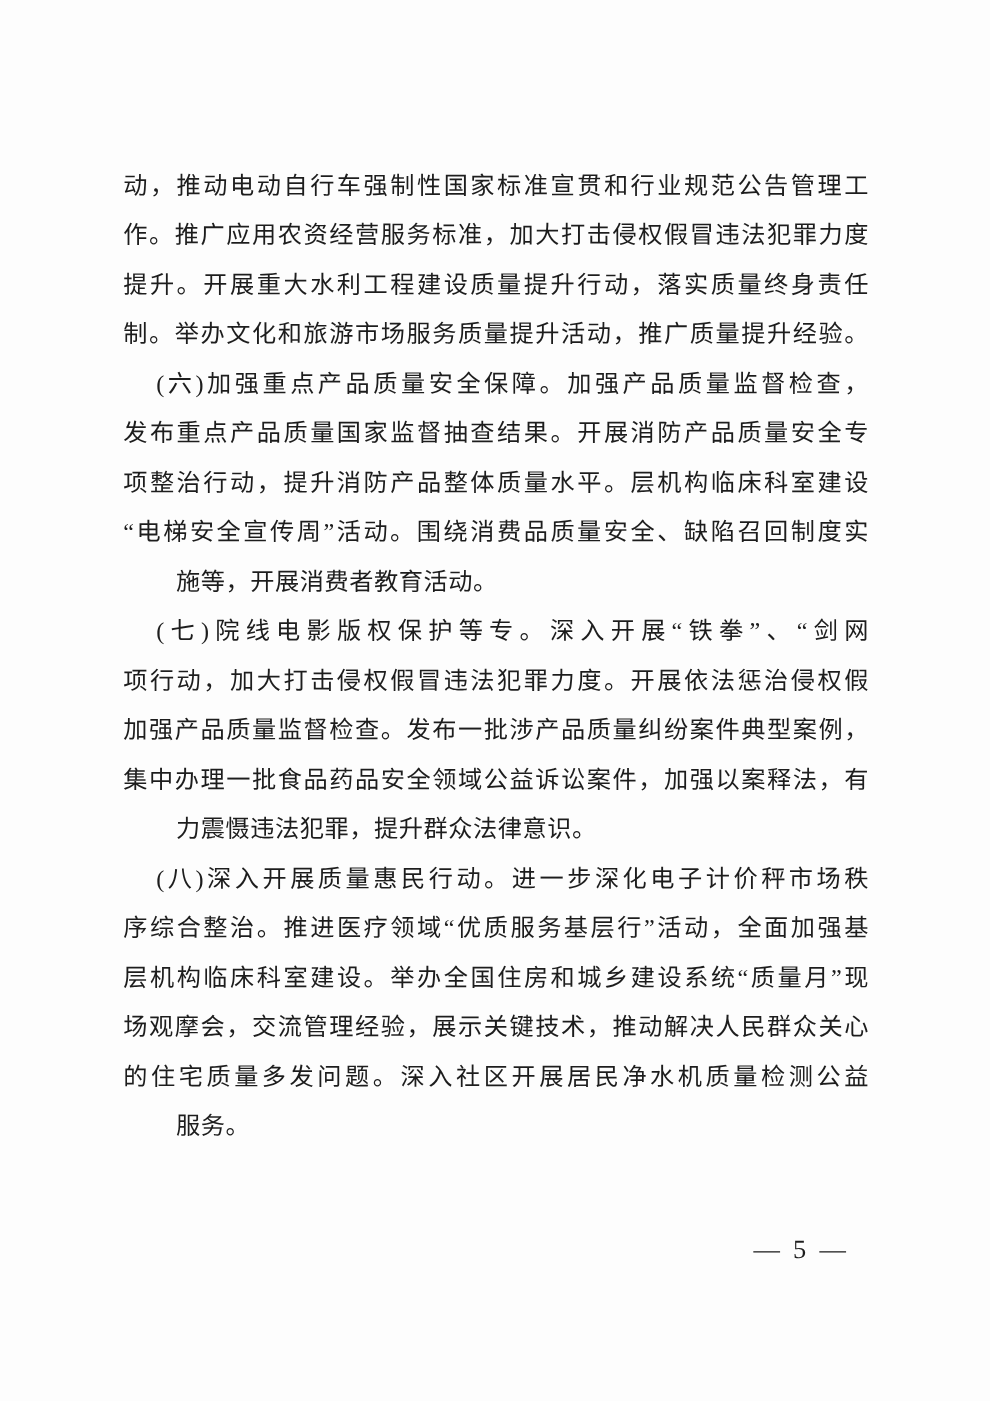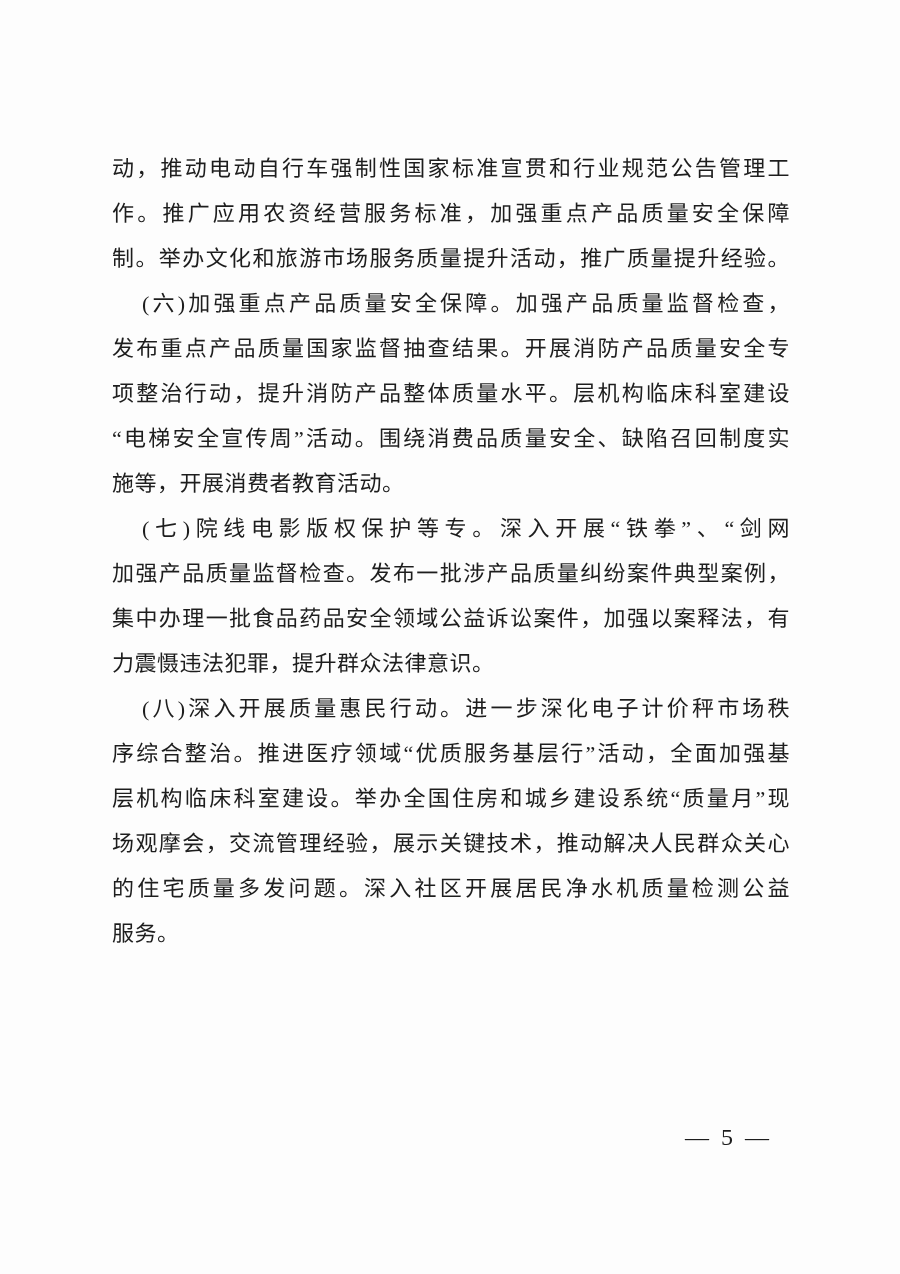--- a/index.html
+++ b/index.html
@@ -34,50 +34,53 @@
     text-align: justify;
     text-align-last: justify;
     white-space: normal;
   }
   .para-first {
     text-indent: 30px;
   }
   .para-last {
     text-align: center;
     text-align-last: left;
+    margin-left: 48px;
   }
   .page-number {
     position: absolute;
     top: 1124px;
     left: 112px;
     width: 660px;
     text-align: right;
     font-size: 24px;
     color: #1d1d1d;
     letter-spacing: 3px;
     font-family: "Liberation Serif", "DejaVu Serif", serif;
   }
 </style>
 </head>
 <body>
 
 <div class="page">
   <div class="doc-body">
 
     <div class="text-line">动，推动电动自行车强制性国家标准宣贯和行业规范公告管理工</div>
-    <div class="text-line">作。推广应用农资经营服务标准，加强重点产品质量安全保障</div>
+    <div class="text-line">作。推广应用农资经营服务标准，加大打击侵权假冒违法犯罪力度</div>
+    <div class="text-line">提升。开展重大水利工程建设质量提升行动，落实质量终身责任</div>
     <div class="text-line">制。举办文化和旅游市场服务质量提升活动，推广质量提升经验。</div>
 
     <div class="text-line para-first">(六)加强重点产品质量安全保障。加强产品质量监督检查，</div>
     <div class="text-line">发布重点产品质量国家监督抽查结果。开展消防产品质量安全专</div>
     <div class="text-line">项整治行动，提升消防产品整体质量水平。层机构临床科室建设</div>
     <div class="text-line">“电梯安全宣传周”活动。围绕消费品质量安全、缺陷召回制度实</div>
     <div class="text-line para-last">施等，开展消费者教育活动。</div>
 
     <div class="text-line para-first">(七)院线电影版权保护等专。深入开展“铁拳”、“剑网</div>
+    <div class="text-line">项行动，加大打击侵权假冒违法犯罪力度。开展依法惩治侵权假</div>
     <div class="text-line">加强产品质量监督检查。发布一批涉产品质量纠纷案件典型案例，</div>
     <div class="text-line">集中办理一批食品药品安全领域公益诉讼案件，加强以案释法，有</div>
     <div class="text-line para-last">力震慑违法犯罪，提升群众法律意识。</div>
 
     <div class="text-line para-first">(八)深入开展质量惠民行动。进一步深化电子计价秤市场秩</div>
     <div class="text-line">序综合整治。推进医疗领域“优质服务基层行”活动，全面加强基</div>
     <div class="text-line">层机构临床科室建设。举办全国住房和城乡建设系统“质量月”现</div>
     <div class="text-line">场观摩会，交流管理经验，展示关键技术，推动解决人民群众关心</div>
     <div class="text-line">的住宅质量多发问题。深入社区开展居民净水机质量检测公益</div>
     <div class="text-line para-last">服务。</div>

